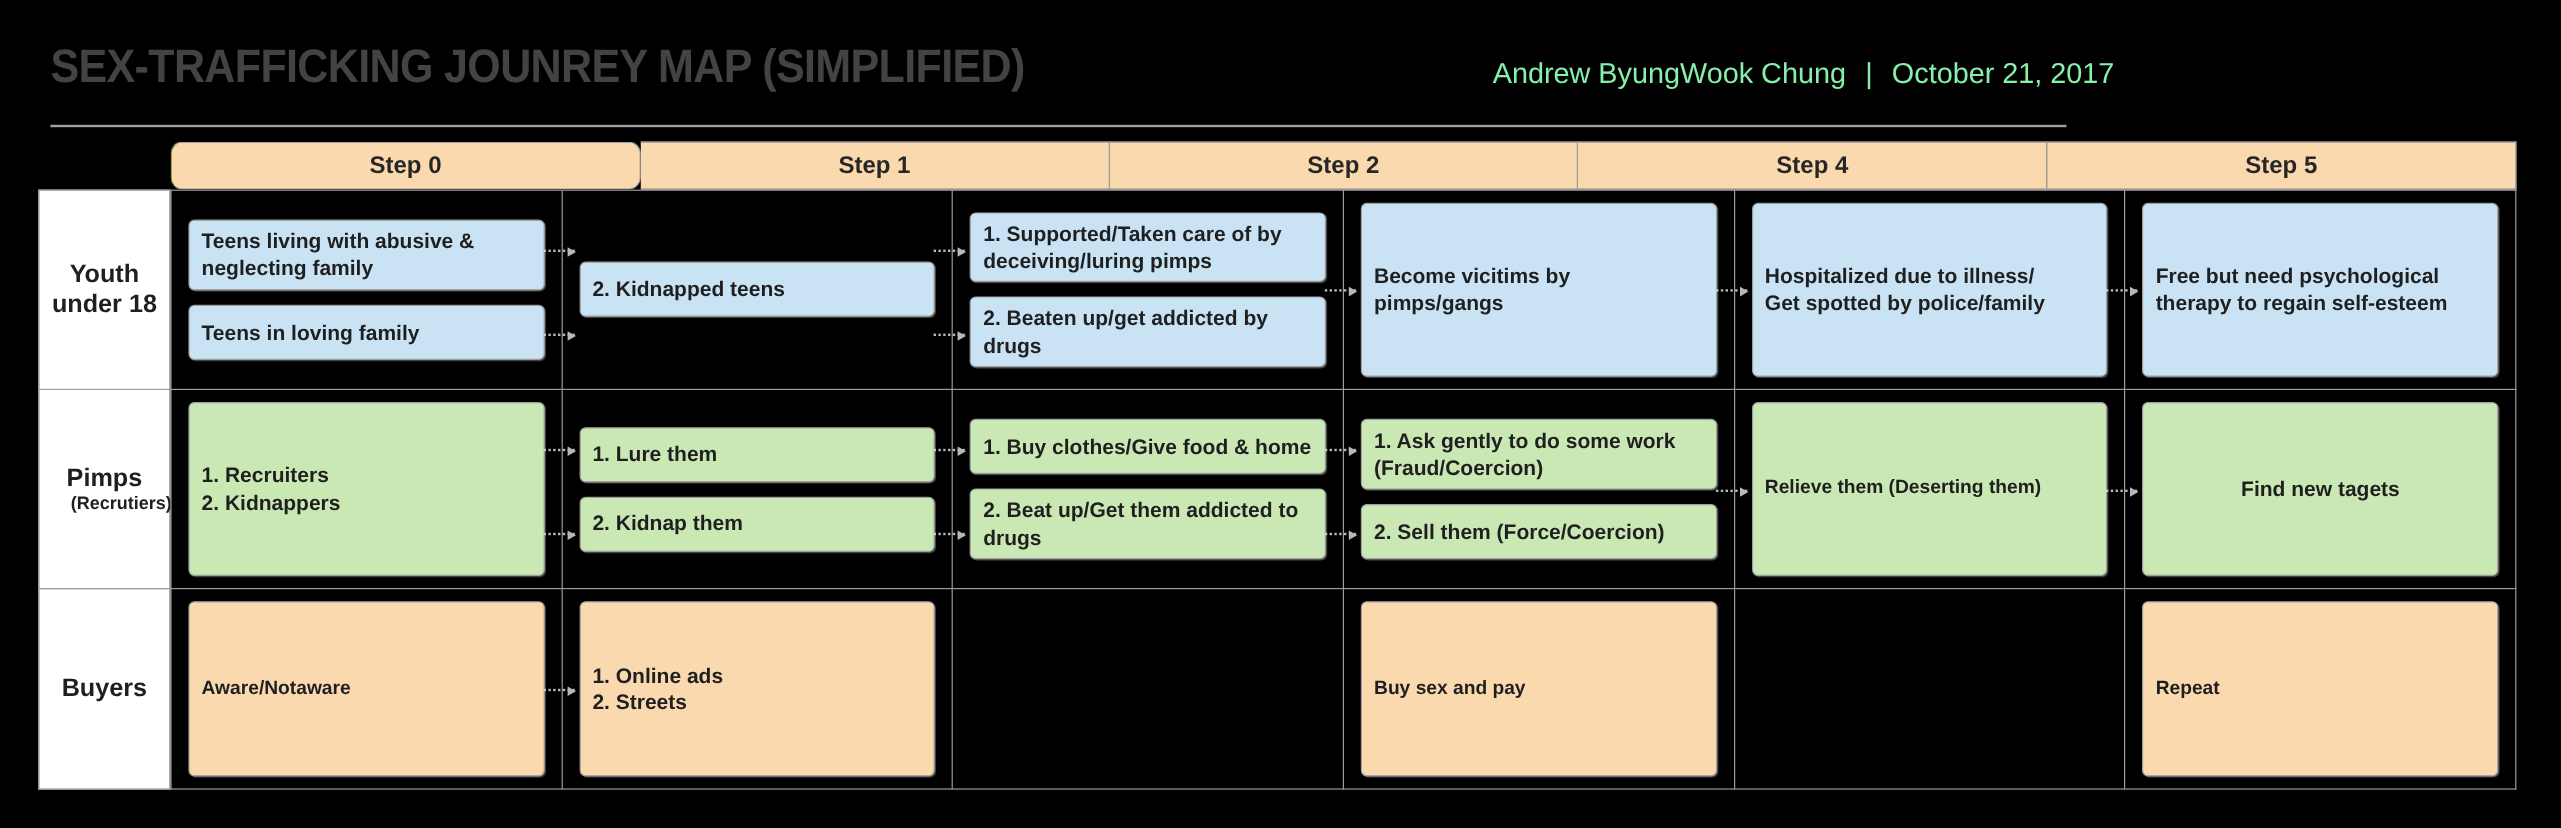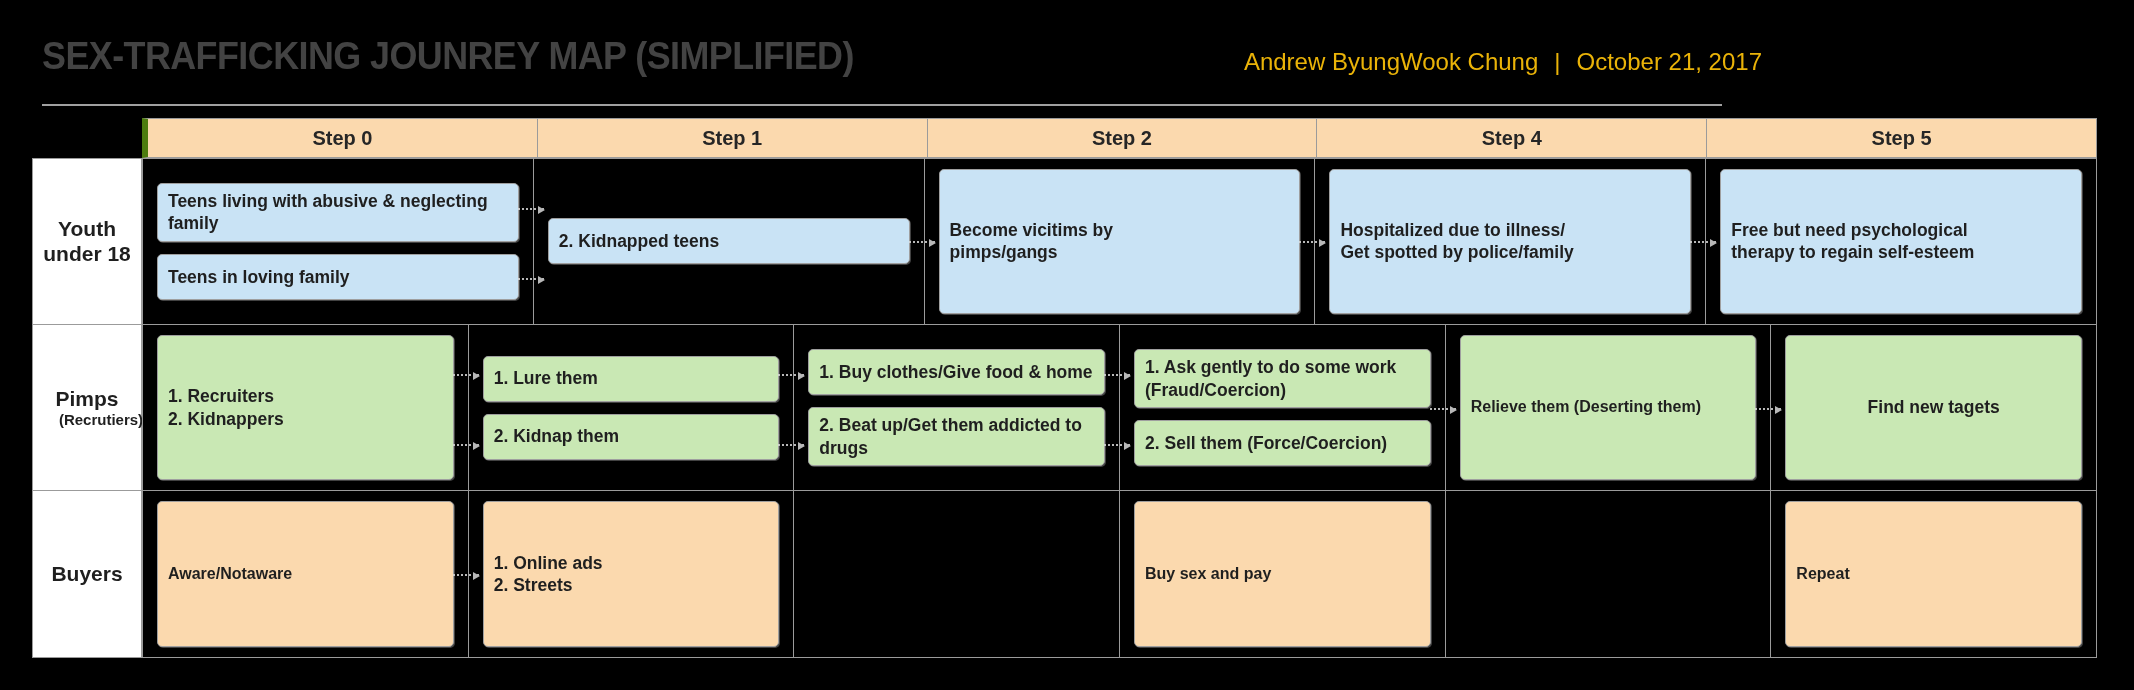--- a/index.html
+++ b/index.html
@@ -19,21 +19,21 @@
     position:absolute; left:0; top:16px;
     font-size:39px; font-weight:bold;
     letter-spacing:-0.6px;
     color:#434343;
     transform: scaleX(0.92);
     transform-origin: left center;
     white-space:nowrap;
   }
   .byline {
     position:absolute; right:0; top:30px;
-    font-size:24px; color:#eab308; white-space:nowrap;
+    font-size:24px; color:#86efac; white-space:nowrap;
   }
   .byline .sep { display:inline-block; padding:0 16px; }
   .title-rule {
     position:absolute; left:0; top:86px; width:1680px; height:2px;
     background:#a0a0a0;
   }
 
   
   #grid {
     position:absolute; left:32px; top:118px;
@@ -47,21 +47,21 @@
     display:flex;
   }
   .hdr-cell {
     flex:1 1 0;
     background:#fbd9ae;
     border:1px solid #9b9b9b;
     border-left:none;
     display:flex; align-items:center; justify-content:center;
     font-size:20px; font-weight:bold; color:#262626;
   }
-  .hdr-cell:first-child { border-left:6px solid #4d7c0f; }
+  .hdr-cell:first-child { border-left:1px solid #4d7c0f;border-radius:10px; }
 
   
   .body-rows {
     position:absolute; left:0; top:40px; right:0; bottom:0;
     display:flex; flex-direction:column;
   }
   .lane { flex:1 1 0; display:flex; position:relative; }
 
   .lane-label {
     width:110px; flex:0 0 110px;
@@ -168,20 +168,26 @@
               <div class="cell">
                 <div class="card blue half">Teens living with abusive &amp; neglecting family</div>
                 <div class="card blue half">Teens in loving family</div>
               </div>
               <div class="cell">
                 <div class="card blue half">2. Kidnapped teens</div>
                 <div class="conn" style="left: -16px; width: 26px; top: 30%;"></div>
                 <div class="conn" style="left: -16px; width: 26px; top: 72%;"></div>
               </div>
               <div class="cell">
+                <div class="card blue half">1. Supported/Taken care of by deceiving/luring pimps</div>
+                <div class="card blue half">2. Beaten up/get addicted by drugs</div>
+                <div class="conn" style="left: -16px; width: 26px; top: 30%;"></div>
+                <div class="conn" style="left: -16px; width: 26px; top: 72%;"></div>
+              </div>
+              <div class="cell">
                 <div class="card blue full">Become vicitims by
 pimps/gangs</div>
                 <div class="conn" style="left: -16px; width: 26px; top: 50%;"></div>
               </div>
               <div class="cell">
                 <div class="card blue full">Hospitalized due to illness/
 Get spotted by police/family</div>
                 <div class="conn" style="left: -16px; width: 26px; top: 50%;"></div>
               </div>
               <div class="cell">

